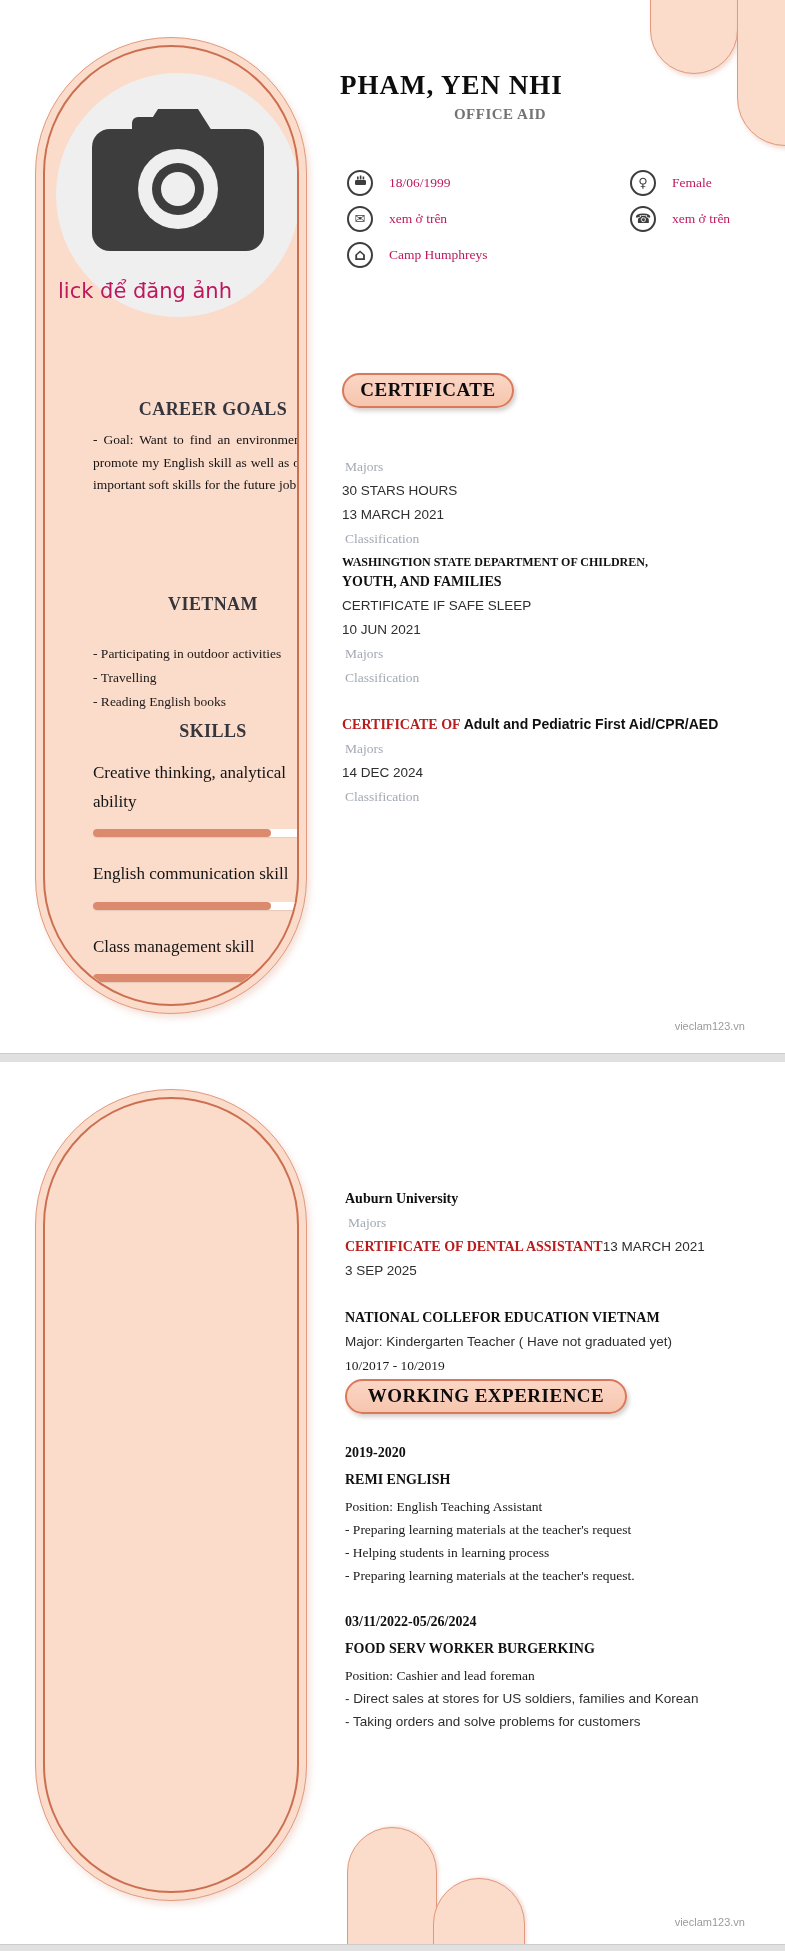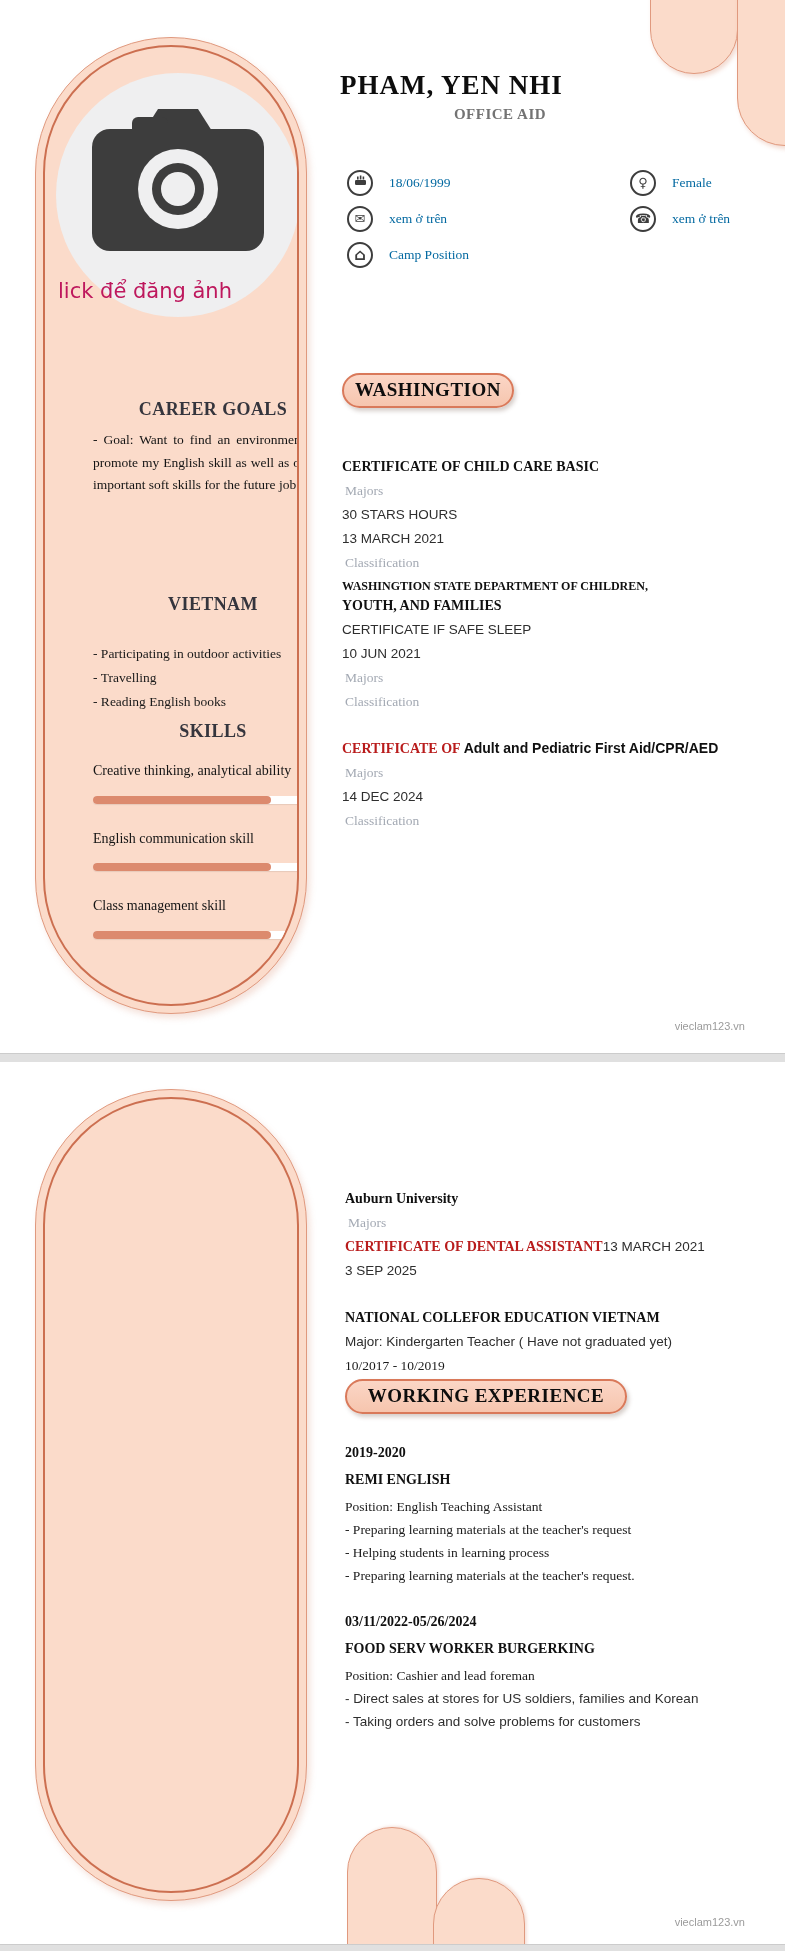--- a/index.html
+++ b/index.html
@@ -30,36 +30,36 @@
                  font-size:21px;color:#be185d;white-space:nowrap;}
 
   
   .side-head{position:absolute;left:48px;width:240px;text-align:center;
              font-size:18px;font-weight:bold;color:#35353d;letter-spacing:.4px;}
   .side-body{position:absolute;left:48px;width:228px;font-size:13.5px;line-height:1.68;color:#141414;}
   .justify{text-align:justify;}
   .hobby-line{margin-bottom:5px;}
 
   .skill-row{margin-bottom:23px;}
-  .skill-label{font-size:14px;color:#141414;margin-bottom:13px;}
+  .skill-label{font-size:17px;color:#141414;margin-bottom:13px;}
   .skill-track{width:222px;height:8px;background:#ffffff;border-radius:5px;
                box-shadow:0 1px 1px rgba(0,0,0,.08);}
   .skill-fill{height:8px;background:#dc8a6e;border-radius:5px;}
 
   
   .name{position:absolute;left:340px;top:70px;width:330px;font-size:27px;font-weight:bold;
         letter-spacing:1px;color:#0d0d0d;}
   .job-title{position:absolute;left:340px;top:106px;width:320px;text-align:center;
              font-size:15px;font-weight:bold;letter-spacing:.5px;color:#737373;}
 
   .contact-row{position:absolute;height:28px;}
   .cicon{display:inline-block;width:26px;height:26px;border:2.2px solid #3d3d3d;border-radius:50%;
          text-align:center;vertical-align:middle;box-sizing:border-box;
          font-family:"DejaVu Sans",sans-serif;font-size:13px;line-height:21px;color:#3d3d3d;font-weight:bold;}
-  .ctext{display:inline-block;vertical-align:middle;margin-left:12px;font-size:13.5px;color:#0369a1;}
+  .ctext{display:inline-block;vertical-align:middle;margin-left:12px;font-size:13.5px;color:#be185d;}
 
   
   .badge{position:absolute;box-sizing:border-box;border:2px solid #d9795a;border-radius:18px;
          background:linear-gradient(#fbd6c6,#f6c5ae);
          box-shadow:2px 3px 4px rgba(90,60,45,.25);
          text-align:center;font-weight:bold;font-size:19px;letter-spacing:.5px;color:#0d0d0d;}
   .badge span{display:inline-block;margin-top:4px;}
 
   
   .lines{position:absolute;}
@@ -155,36 +155,35 @@
             <rect x="8.6" y="2.5" width="1.6" height="3" fill="#3d3d3d"></rect>
           </svg></span>
       <span class="ctext">18/06/1999</span>
     </div>
     <div class="contact-row" style="left:347px;top:206px;">
       <span class="cicon">✉</span>
       <span class="ctext">xem ở trên</span>
     </div>
     <div class="contact-row" style="left:347px;top:242px;">
       <span class="cicon" style="font-size:16px;">⌂</span>
-      <span class="ctext">Camp Position</span>
+      <span class="ctext">Camp Humphreys</span>
     </div>
     <div class="contact-row" style="left:630px;top:170px;">
       <span class="cicon">♀</span>
       <span class="ctext">Female</span>
     </div>
     <div class="contact-row" style="left:630px;top:206px;">
       <span class="cicon">☎</span>
       <span class="ctext">xem ở trên</span>
     </div>
 
     <div class="badge" style="left:342px;top:373px;width:172px;height:35px;">
-      <span>WASHINGTION</span>
+      <span>CERTIFICATE</span>
     </div>
     <div class="lines" style="left:342px;top:458px;width:440px;" id="cert-lines">
-        <div class="ln ln-h">CERTIFICATE OF CHILD CARE BASIC</div>
         <div class="ln ln-ghost">Majors</div>
         <div class="ln ln-sans">30 STARS HOURS</div>
         <div class="ln ln-sans">13 MARCH 2021</div>
         <div class="ln ln-ghost">Classification</div>
         <div class="ln ln-htight">WASHINGTION STATE DEPARTMENT OF CHILDREN,</div>
         <div class="ln ln-h">YOUTH, AND FAMILIES</div>
         <div class="ln ln-sans">CERTIFICATE IF SAFE SLEEP</div>
         <div class="ln ln-sans">10 JUN 2021</div>
         <div class="ln ln-ghost">Majors</div>
         <div class="ln ln-ghost">Classification</div>

